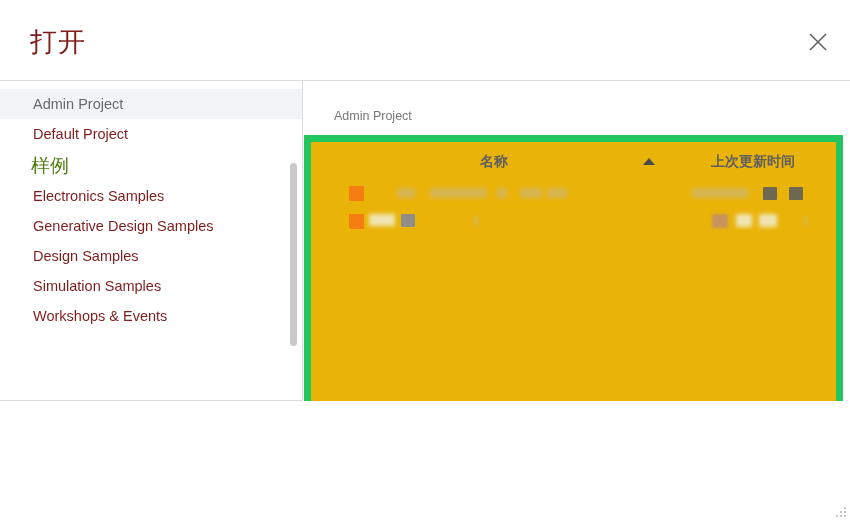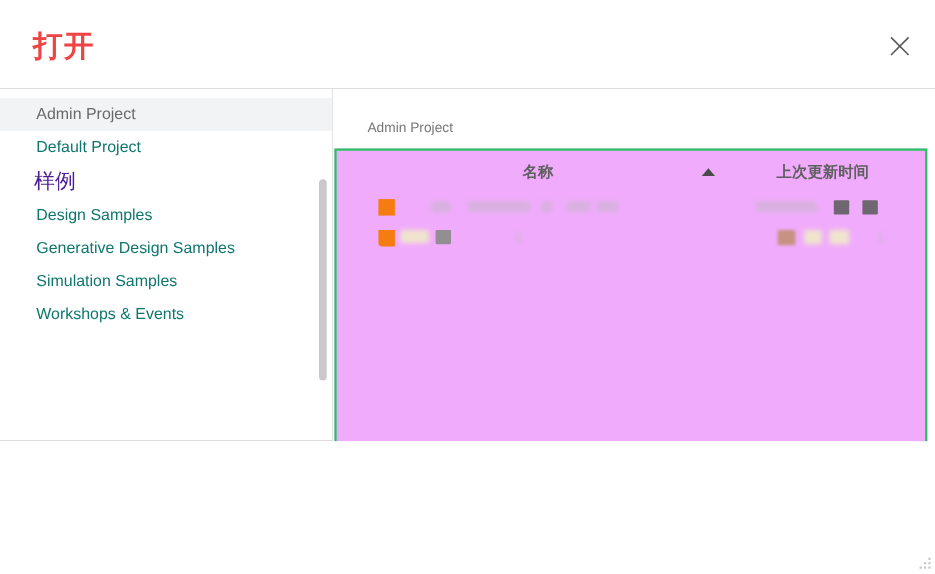--- a/index.html
+++ b/index.html
@@ -33,22 +33,22 @@
     height: 81px;
     border-bottom: 1px solid #dcdcdc;
     box-sizing: border-box;
     background: #fff;
   }
   .dialog-title {
     position: absolute;
     left: 30px;
     top: 27px;
     font-size: 27px;
-    color: #ef4444;
-    font-weight: 700;
+    color: #7f1d1d;
+    font-weight: 400;
     letter-spacing: 1px;
     line-height: 30px;
   }
   .close-btn {
     position: absolute;
     right: 21px;
     top: 31px;
     width: 22px;
     height: 22px;
     cursor: pointer;
@@ -72,35 +72,35 @@
     position: absolute;
     left: 0;
     top: 8px;
     width: 303px;
   }
   .sidebar-item {
     height: 30px;
     line-height: 30px;
     padding-left: 33px;
     font-size: 14.5px;
-    color: #0f766e;
+    color: #7f1d1d;
     white-space: nowrap;
     cursor: pointer;
     box-sizing: border-box;
   }
   .sidebar-item.selected {
     background: #f2f3f4;
     color: #6a6a6a;
   }
   .sidebar-section {
     height: 32px;
     line-height: 34px;
     padding-left: 31px;
     font-size: 19px;
-    color: #4c1d95;
+    color: #4d7c0f;
     font-weight: 400;
     white-space: nowrap;
     box-sizing: border-box;
   }
   .sidebar-scrollbar {
     position: absolute;
     right: 5px;
     top: 0;
     width: 7px;
     height: 320px;
@@ -141,23 +141,23 @@
     color: #777777;
     white-space: nowrap;
   }
 
   .file-table {
     position: absolute;
     left: 1px;
     top: 54px;
     width: 539px;
     height: 310px;
-    border: 2px solid #22c55e;
-    box-sizing: border-box;
-    background: #f0abfc;
+    border: 7px solid #22c55e;
+    box-sizing: border-box;
+    background: #eab308;
     overflow: hidden;
   }
   .table-header {
     position: relative;
     height: 38px;
   }
   .th-name {
     position: absolute;
     left: 169px;
     top: 11px;
@@ -255,22 +255,23 @@
         <line x1="19" y1="3" x2="3" y2="19" stroke="#5a5a5a" stroke-width="1.5"></line>
       </svg>
     </div>
   </div>
 
   <div class="sidebar">
     <div class="sidebar-list">
       <div class="sidebar-item selected">Admin Project</div>
       <div class="sidebar-item">Default Project</div>
       <div class="sidebar-section">样例</div>
+      <div class="sidebar-item">Electronics Samples</div>
+      <div class="sidebar-item">Generative Design Samples</div>
       <div class="sidebar-item">Design Samples</div>
-      <div class="sidebar-item">Generative Design Samples</div>
       <div class="sidebar-item">Simulation Samples</div>
       <div class="sidebar-item">Workshops &amp; Events</div>
     </div>
     <div class="sidebar-scrollbar">
       <div class="sidebar-scroll-thumb"></div>
     </div>
   </div>
 
   <div class="main-panel">
     <div class="breadcrumb-bar">

